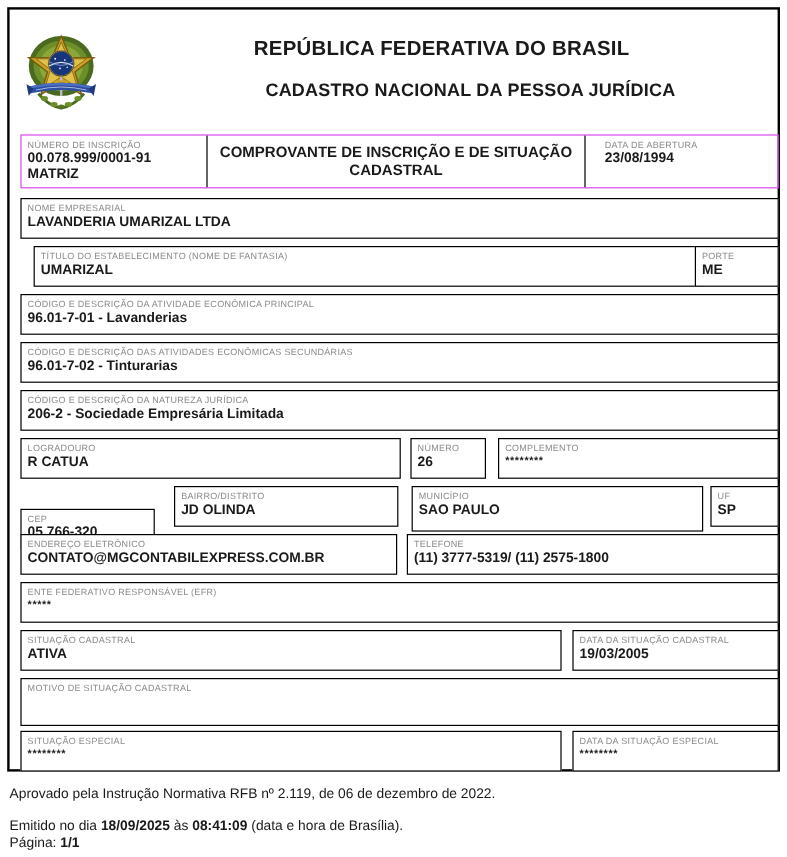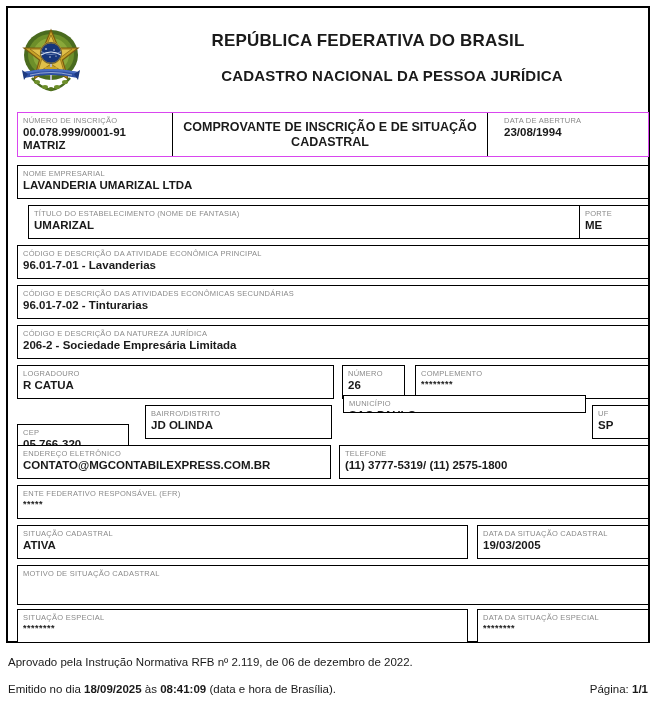--- a/index.html
+++ b/index.html
@@ -156,21 +156,21 @@
     top: 655px;
     width: 640px;
   }
   .footer-line {
     font-size: 11.5px;
     line-height: 14px;
     color: #1a1a1a;
     margin-bottom: 13px;
     white-space: nowrap;
   }
-  .footer-line:last-child { margin-bottom: 0; }
+  .footer-line:last-child { margin-bottom: 0; flex-direction: column; }
   .footer-row {
     display: flex;
     justify-content: space-between;
     align-items: baseline;
   }
   .footer b { font-weight: bold; }
 </style>
 </head>
 <body>
 
@@ -286,21 +286,21 @@
     </div>
 
     <div class="fbox" style="left:9px; top:416px; width:112px; height:34px;">
       <span class="flabel">CEP</span>
       <span class="fvalue">05.766-320</span>
     </div>
     <div class="fbox" style="left:137px; top:397px; width:187px; height:34px;">
       <span class="flabel">BAIRRO/DISTRITO</span>
       <span class="fvalue">JD OLINDA</span>
     </div>
-    <div class="fbox" style="left:335px; top:387px; width:243px; height:18px;">
+    <div class="fbox" style="left:335px; top:397px; width:243px; height:38px;">
       <span class="flabel">MUNICÍPIO</span>
       <span class="fvalue">SAO PAULO</span>
     </div>
     <div class="fbox" style="left:584px; top:397px; width:57px; height:34px;">
       <span class="flabel">UF</span>
       <span class="fvalue">SP</span>
     </div>
 
     <div class="fbox" style="left:9px; top:437px; width:314px; height:34px;">
       <span class="flabel">ENDEREÇO ELETRÔNICO</span>

